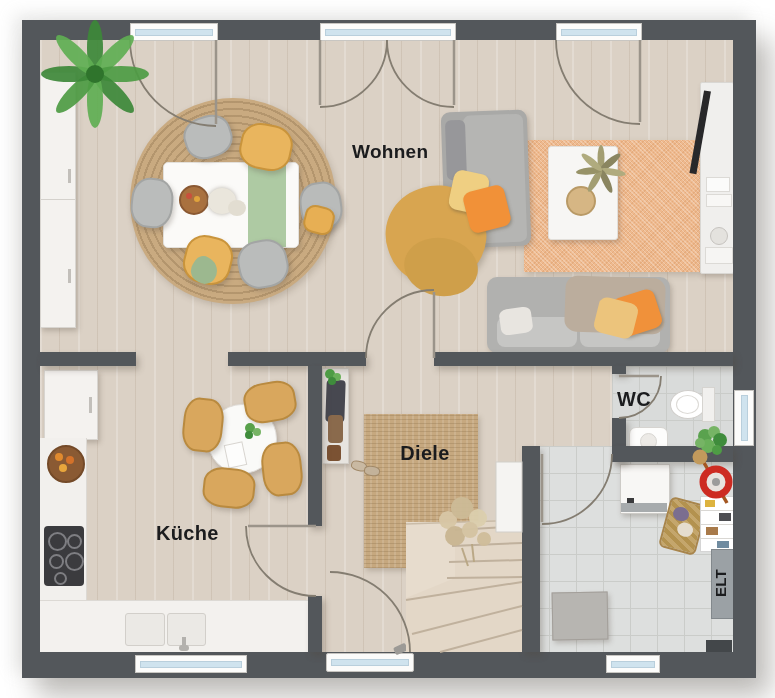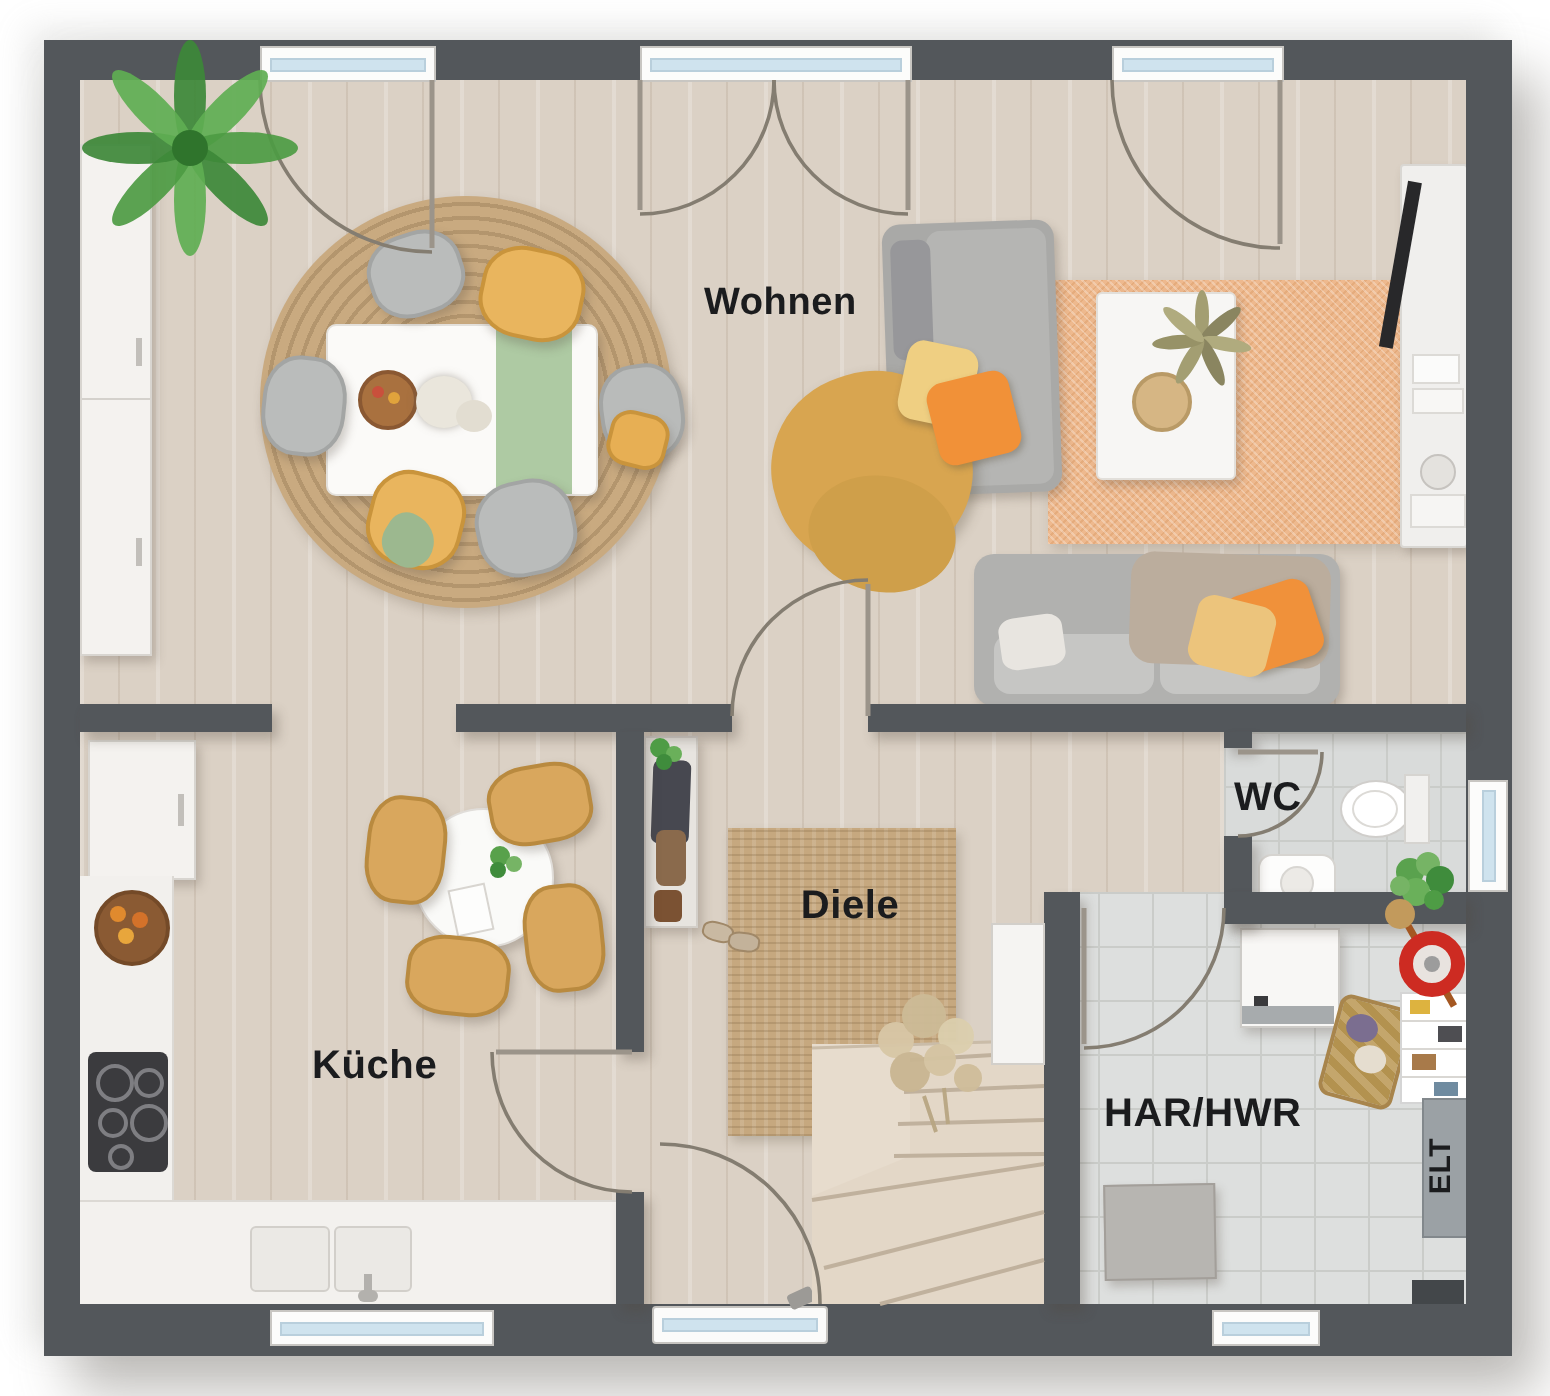--- a/index.html
+++ b/index.html
@@ -293,16 +293,15 @@
       <circle cx="700" cy="457" r="7.5" fill="#c29a5c"></circle>
       <circle cx="716" cy="482" r="13" fill="#e8e3df" stroke="#cd2b22" stroke-width="7"></circle>
       <circle cx="716" cy="482" r="4" fill="#9c9c9c"></circle>
     </g>
   </svg>
 
   <div class="label z9" style="left:352px;top:141px;font-size:19px">Wohnen</div>
   <div class="label z9" style="left:156px;top:522px;font-size:20px">Küche</div>
   <div class="label z9" style="left:380px;top:442px;width:90px;text-align:center;font-size:20px">Diele</div>
   <div class="label z9" style="left:617px;top:388px;font-size:20px">WC</div>
-  <div class="label z9" style="left:552px;top:546px;font-size:20px">HAR/HWR</div>
   <div class="label z9" style="left:703px;top:572px;width:40px;height:22px;text-align:center;font-size:15px;transform:rotate(-90deg)">ELT</div>
 
 </div>
 
 </body></html>

